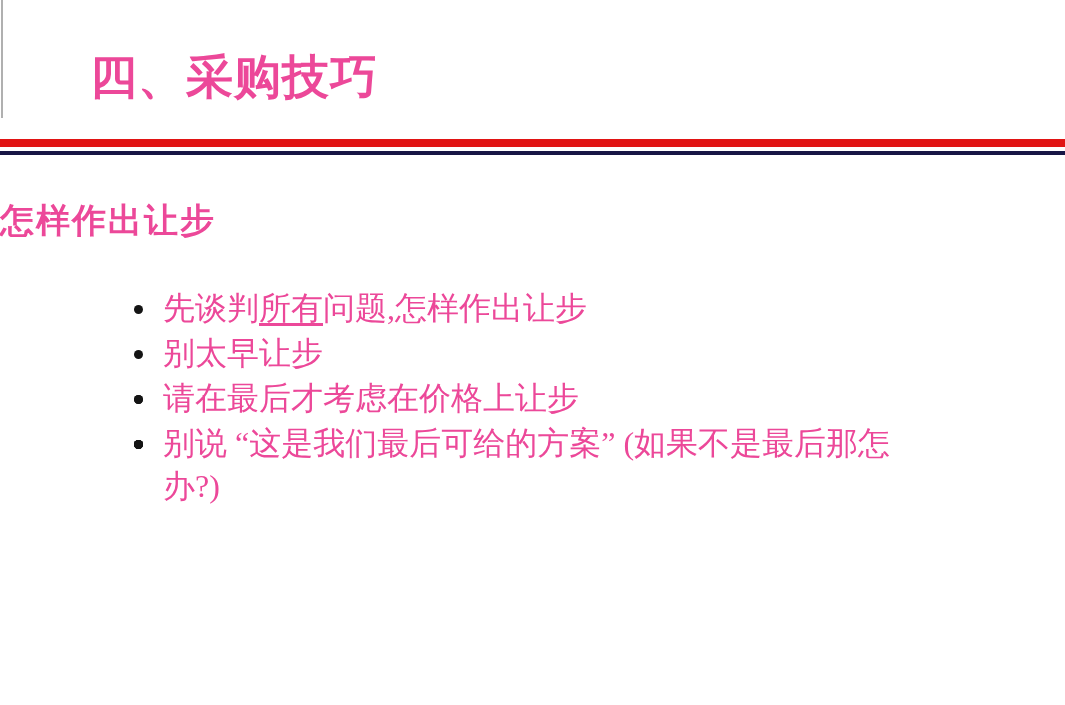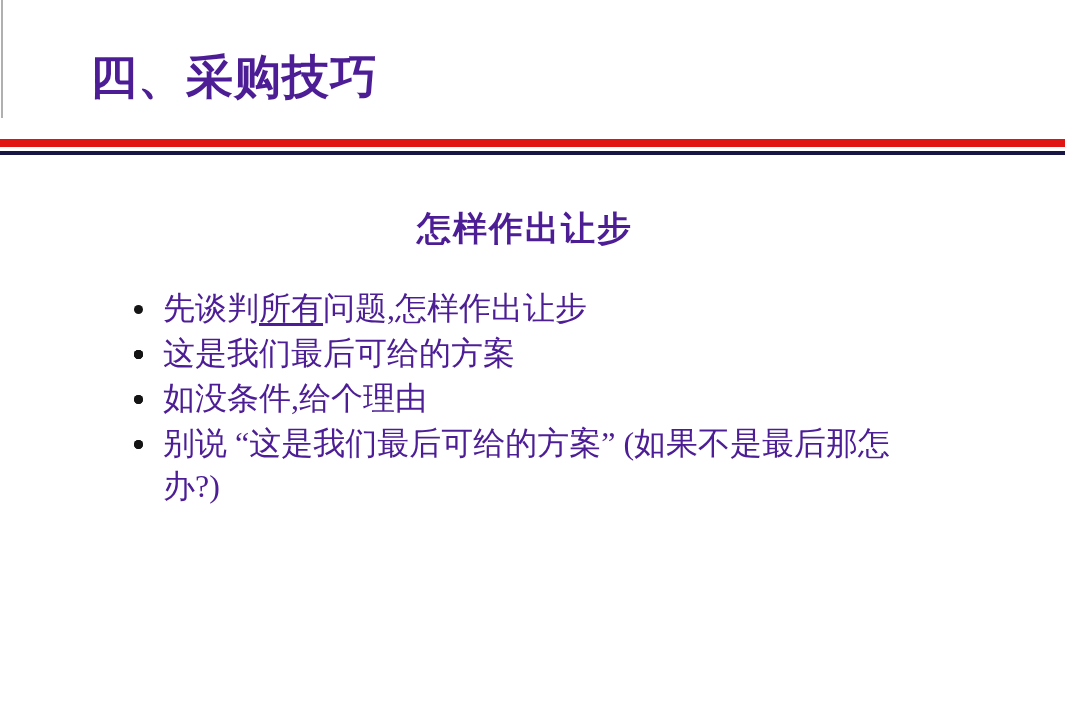--- a/index.html
+++ b/index.html
@@ -7,21 +7,21 @@
     padding: 0;
     background: #ffffff;
   }
   .slide {
     position: relative;
     width: 1065px;
     height: 705px;
     background: #ffffff;
     overflow: hidden;
     font-family: "Liberation Serif", "DejaVu Serif", serif;
-    color: #4c1d95;
+    color: #ec4899;
   }
   .left-edge-line {
     position: absolute;
     left: 1px;
     top: 0;
     width: 2px;
     height: 118px;
     background: #b0b0b0;
   }
   .slide-title {
@@ -44,23 +44,23 @@
   .divider-navy {
     position: absolute;
     left: 0;
     top: 151px;
     width: 1065px;
     height: 4px;
   }
   .content-title {
     position: absolute;
     left: 0;
-    top: 206px;
+    top: 198px;
     width: 1050px;
-    text-align: center;
+    text-align: left;
     font-size: 34px;
     font-weight: bold;
     letter-spacing: 2px;
   }
   .bullet-list {
     position: absolute;
     left: 163px;
     top: 287px;
     width: 778px;
     margin: 0;
@@ -104,34 +104,34 @@
 
   <div class="content-title">怎样作出让步</div>
 
   <ul class="bullet-list">
     <li>
       <span class="bullet-dot"></span>
       <span><span>先谈判</span><span class="u-seg">所有</span><span>问题,怎样作出让步</span></span>
     </li>
     <li>
       <span class="bullet-dot"></span>
+      <span><span>别太早让步</span><span class="u-seg"></span><span></span></span>
     </li>
     <li>
       <span class="bullet-dot"></span>
     </li>
     <li>
       <span class="bullet-dot"></span>
-      <span><span>这是我们最后可给的方案</span><span class="u-seg"></span><span></span></span>
+      <span><span>请在最后才考虑在价格上让步</span><span class="u-seg"></span><span></span></span>
     </li>
     <li>
       <span class="bullet-dot"></span>
     </li>
     <li>
       <span class="bullet-dot"></span>
-      <span><span>如没条件,给个理由</span><span class="u-seg"></span><span></span></span>
     </li>
     <li>
       <span class="bullet-dot"></span>
     </li>
     <li>
       <span class="bullet-dot"></span>
       <span><span>别说 “这是我们最后可给的方案” (如果不是最后那怎办?)</span><span class="u-seg"></span><span></span></span>
     </li>
   </ul>
 

